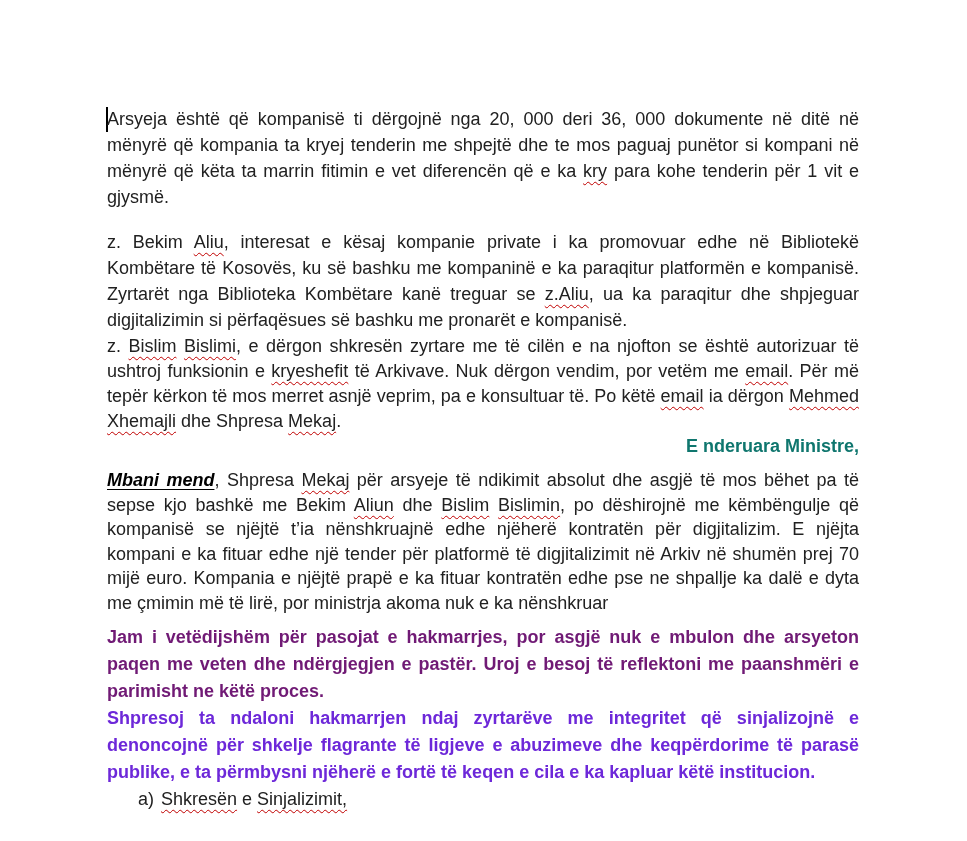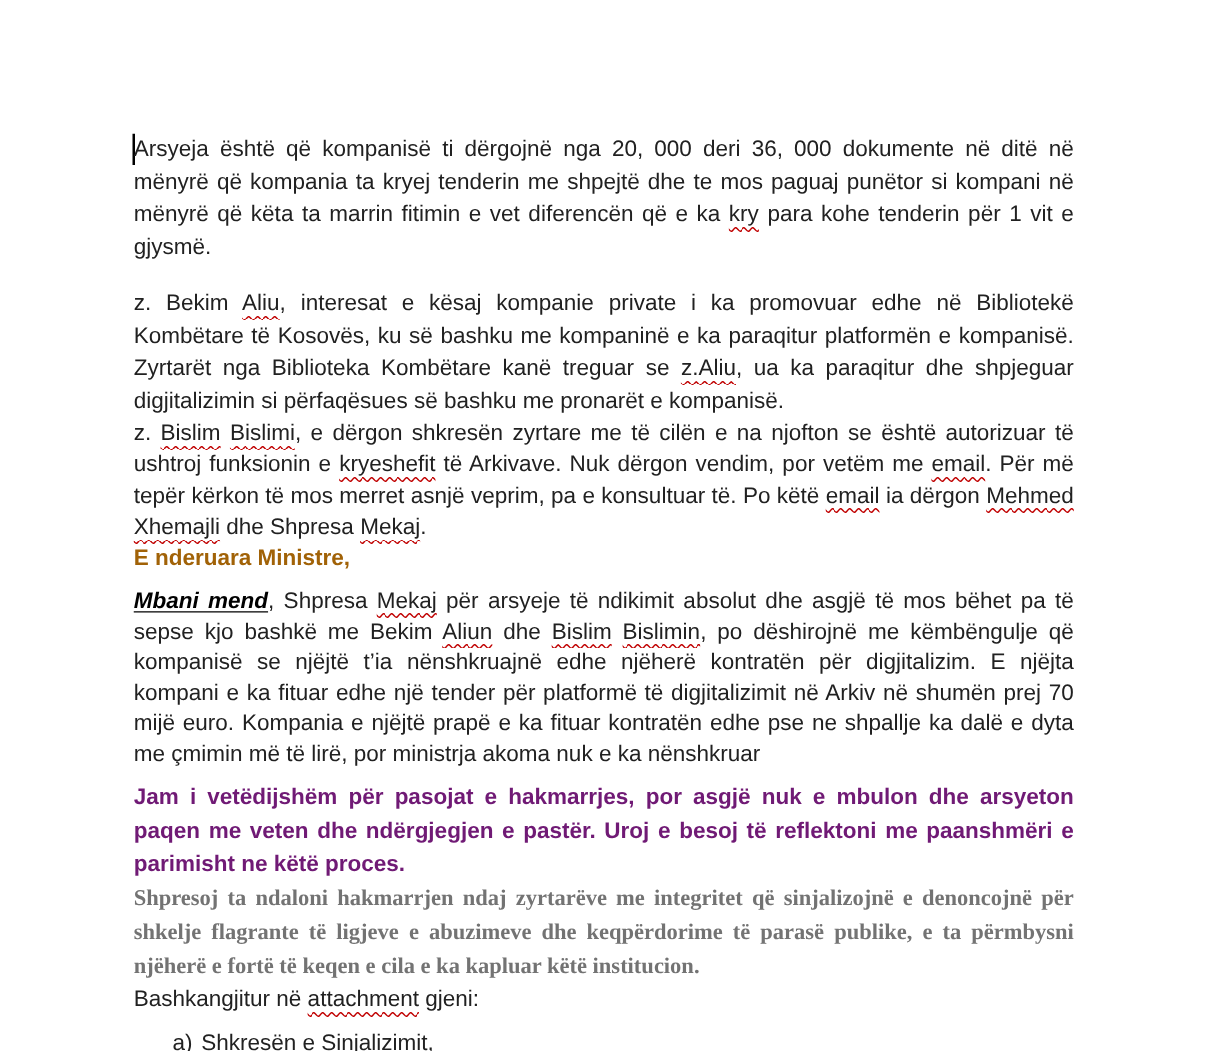--- a/index.html
+++ b/index.html
@@ -23,24 +23,24 @@
     top: 106px;
     width: 752px;
     color: #212121;
     font-size: 18px;
   }
   #doc p { margin: 0; padding: 0; }
   .just { text-align: justify; text-justify: inter-word; }
   .p1 { line-height: 26px; margin-bottom: 19px !important; text-align-last: justify; }
   .p2 { line-height: 26px; margin-bottom: 1px !important; }
   .p3 { line-height: 25px; margin-bottom: 0 !important; }
-  .h  { line-height: 25px; margin-bottom: 9px !important; font-weight: bold; color: #a16207; }
+  .h  { line-height: 25px; margin-bottom: 9px !important; font-weight: bold; color: #0f766e; text-align: right; }
   .p4 { line-height: 24.5px; margin-bottom: 9px !important; }
   .p5 { line-height: 27px; margin-bottom: 0 !important; font-weight: bold; color: #701a75; }
-  .p6 { line-height: 27px; margin-bottom: 1px !important; font-weight: bold; color: #737373; font-family: Liberation Serif, serif; }
+  .p6 { line-height: 27px; margin-bottom: 1px !important; font-weight: bold; color: #6d28d9; }
   .p7 { line-height: 25px; margin-bottom: 10px !important; }
   .list { line-height: 25.5px; padding-left: 31px; }
   .li { display: block; }
   .marker { display: inline-block; width: 23px; }
   .sp {
     text-decoration-line: underline;
     text-decoration-style: wavy;
     text-decoration-color: #c00000;
     text-decoration-thickness: 1px;
     text-underline-offset: 4px;
@@ -80,21 +80,20 @@
     <p class="p3 just"><span>z. </span><span class="sp">Bislim</span><span> </span><span class="sp">Bislimi</span><span>, e dërgon shkresën zyrtare me të cilën e na njofton se është autorizuar të ushtroj funksionin e </span><span class="sp">kryeshefit</span><span> të Arkivave. Nuk dërgon vendim, por vetëm me </span><span class="sp">email</span><span>. Për më tepër kërkon të mos merret asnjë veprim, pa e konsultuar të. Po këtë </span><span class="sp">email</span><span> ia dërgon </span><span class="sp">Mehmed</span><span> </span><span class="sp">Xhemajli</span><span> dhe Shpresa </span><span class="sp">Mekaj</span><span>.</span></p>
 
     <p class="h">E nderuara Ministre,</p>
 
     <p class="p4 just"><span class="bu">Mbani mend</span><span>, Shpresa </span><span class="sp">Mekaj</span><span> për arsyeje të ndikimit absolut dhe asgjë të mos bëhet pa të sepse kjo bashkë me Bekim </span><span class="sp">Aliun</span><span> dhe </span><span class="sp">Bislim</span><span> </span><span class="sp">Bislimin</span><span>, po dëshirojnë me këmbëngulje që kompanisë se njëjtë t’ia nënshkruajnë edhe njëherë kontratën për digjitalizim. E njëjta kompani e ka fituar edhe një tender për platformë të digjitalizimit në Arkiv në shumën prej 70 mijë euro. Kompania e njëjtë prapë e ka fituar kontratën edhe pse ne shpallje ka dalë e dyta me çmimin më të lirë, por ministrja akoma nuk e ka nënshkruar</span></p>
 
     <p class="p5 just">Jam i vetëdijshëm për pasojat e hakmarrjes, por asgjë nuk e mbulon dhe arsyeton paqen me veten dhe ndërgjegjen e pastër. Uroj e besoj të reflektoni me paanshmëri e parimisht ne këtë proces.</p>
 
     <p class="p6 just">Shpresoj ta ndaloni hakmarrjen ndaj zyrtarëve me integritet që sinjalizojnë e denoncojnë për shkelje flagrante të ligjeve e abuzimeve dhe keqpërdorime të parasë publike, e ta përmbysni njëherë e fortë të keqen e cila e ka kapluar këtë institucion.</p>
 
-    <p class="p7"><span>Bashkangjitur në </span><span class="sp">attachment</span><span> gjeni:</span></p>
 
     <div class="list">
       <span class="li"><span class="marker">a)</span><span class="sp">Shkresën</span><span> e </span><span class="sp">Sinjalizimit,</span></span>
 
     </div>
 
   </div>
 </div>
 
 </body></html>

